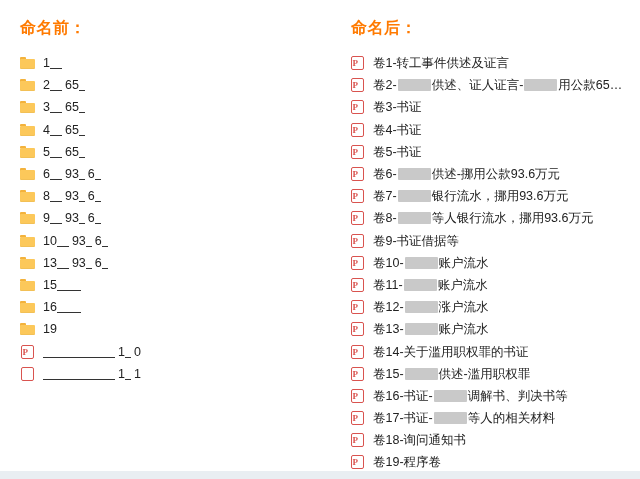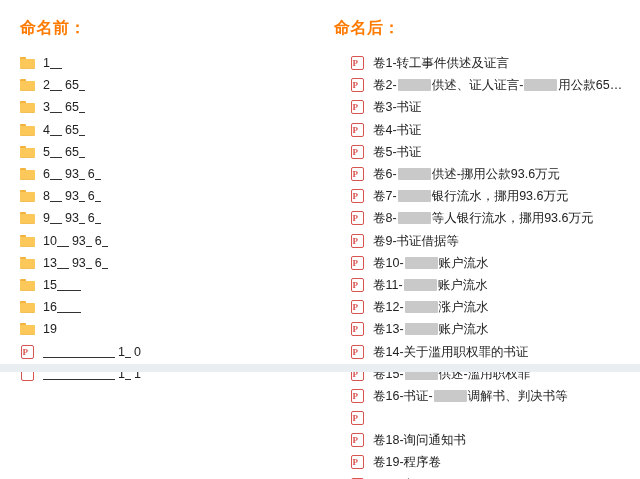--- a/index.html
+++ b/index.html
@@ -10,21 +10,21 @@
     width: 640px;
     height: 479px;
     background: #ffffff;
     font-family: "Liberation Sans", sans-serif;
     overflow: hidden;
     position: relative;
   }
   .page {
     position: relative;
     width: 640px;
-    height: 372px;
+    height: 479px;
     box-sizing: border-box;
     padding: 0;
   }
   .col {
     position: absolute;
     top: 0;
   }
   .col-left { left: 0; width: 320px; }
   .col-right { left: 320px; width: 320px; }
 
@@ -32,21 +32,21 @@
     font-size: 16px;
     font-weight: bold;
     color: #ff7a00;
     letter-spacing: 0.5px;
     margin: 0;
     padding: 0;
     position: absolute;
     top: 18px;
   }
   .col-left .heading { left: 20px; }
-  .col-right .heading { left: 14px; }
+  .col-right .heading { left: 31px; }
 
   .list {
     position: absolute;
     top: 52px;
     margin: 0;
     padding: 0;
     list-style: none;
   }
   .col-left .list { left: 20px; width: 290px; }
   .col-right .list { left: 30px; width: 290px; }
@@ -376,20 +376,21 @@
             <span class="body"></span>
             <span class="mark">P</span>
           </span>
         <span class="label">卷16-书证-<span class="redact" style="width: 33px;"></span>调解书、判决书等</span>
       </li>
       <li class="row">
         <span class="icon icon-pdf">
             <span class="body"></span>
             <span class="mark">P</span>
           </span>
+        <span class="label">卷17-书证-<span class="redact" style="width: 33px;"></span>等人的相关材料</span>
       </li>
       <li class="row">
         <span class="icon icon-pdf">
             <span class="body"></span>
             <span class="mark">P</span>
           </span>
         <span class="label">卷18-询问通知书</span>
       </li>
       <li class="row">
         <span class="icon icon-pdf">

